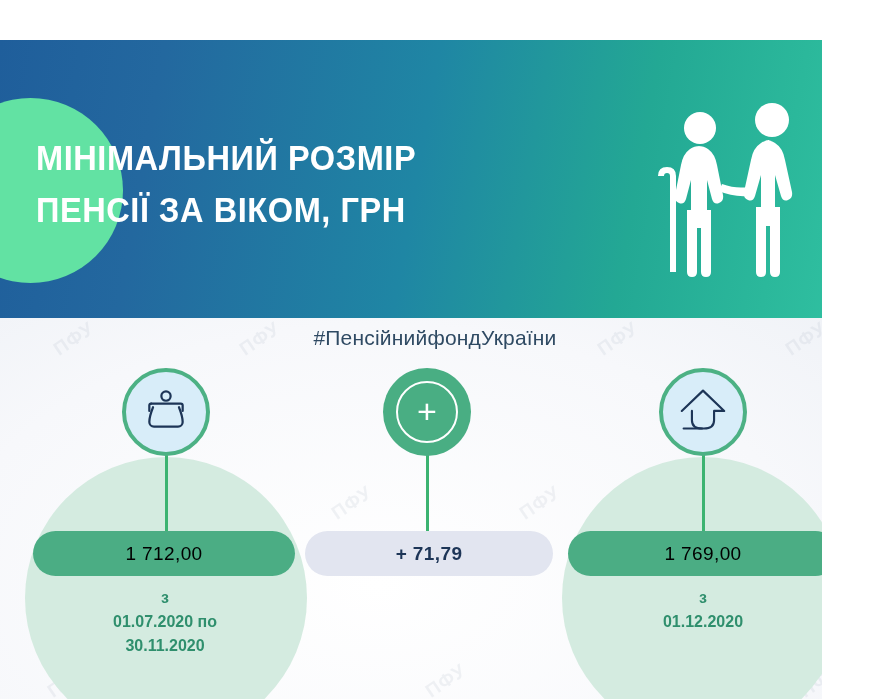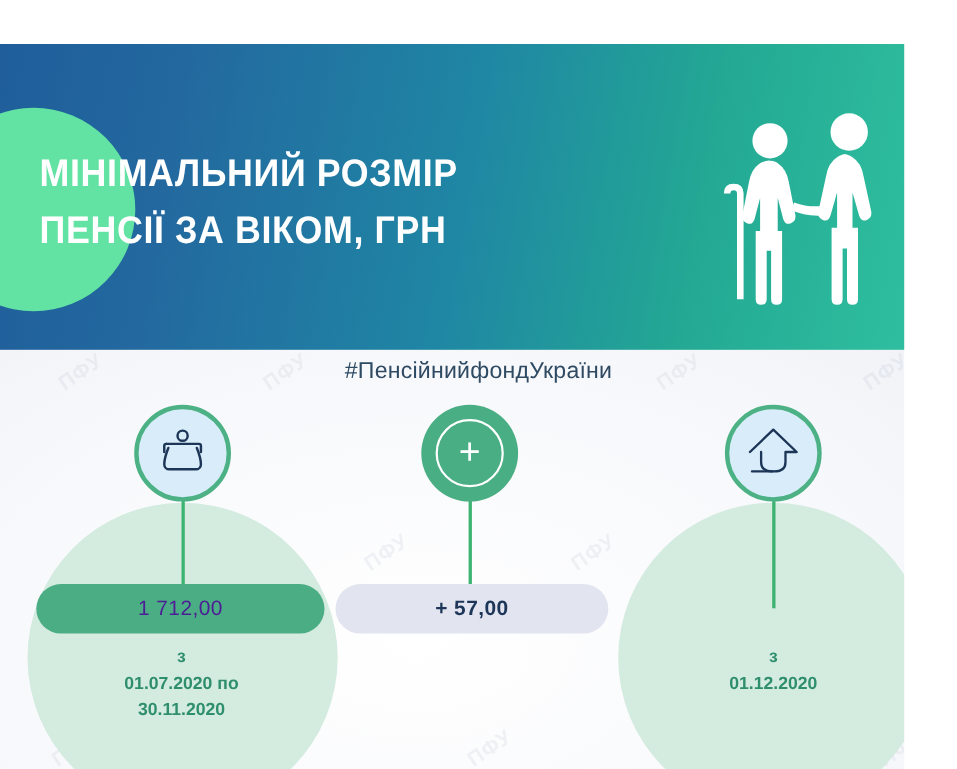--- a/index.html
+++ b/index.html
@@ -129,21 +129,21 @@
   .pill {
     position:absolute;
     height:45px;
     border-radius:23px;
     display:flex; align-items:center; justify-content:center;
     font-size:19px;
     letter-spacing:0.4px;
   }
   .pill.green {
     background:#4bad84;
-    color:#4c1d95;
+    color:#000000;
   }
   .pill.grey {
     background:#e2e5f0;
     color:#1d3557;
     font-weight:bold;
   }
 
   .caption {
     position:absolute;
     text-align:center;
@@ -234,22 +234,23 @@
           <g fill="none" stroke="#1d3557" stroke-width="2.3" stroke-linejoin="round" stroke-linecap="round">
             <path d="M5 27 L28 5 L51 27 H40 v10 q0 9-11 9 H7"></path>
             <path d="M16 27 v10 q0 9 11 9"></path>
           </g>
         </svg>
       </span>
     </div>
 
     <div class="pill green" style="left:33px; top:213px; width:262px;">1 712,00</div>
 
-    <div class="pill grey" style="left:305px; top:213px; width:248px;">+ 57,00</div>
-
+    <div class="pill grey" style="left:305px; top:213px; width:248px;">+ 71,79</div>
+
+    <div class="pill green" style="left:568px; top:213px; width:270px;">1 769,00</div>
 
     <div class="caption" style="left:36px; top:268px; width:258px;">з
 01.07.2020 по
 30.11.2020</div>
 
     <div class="caption" style="left:572px; top:268px; width:262px;">з
 01.12.2020</div>
 
   </div>
 

